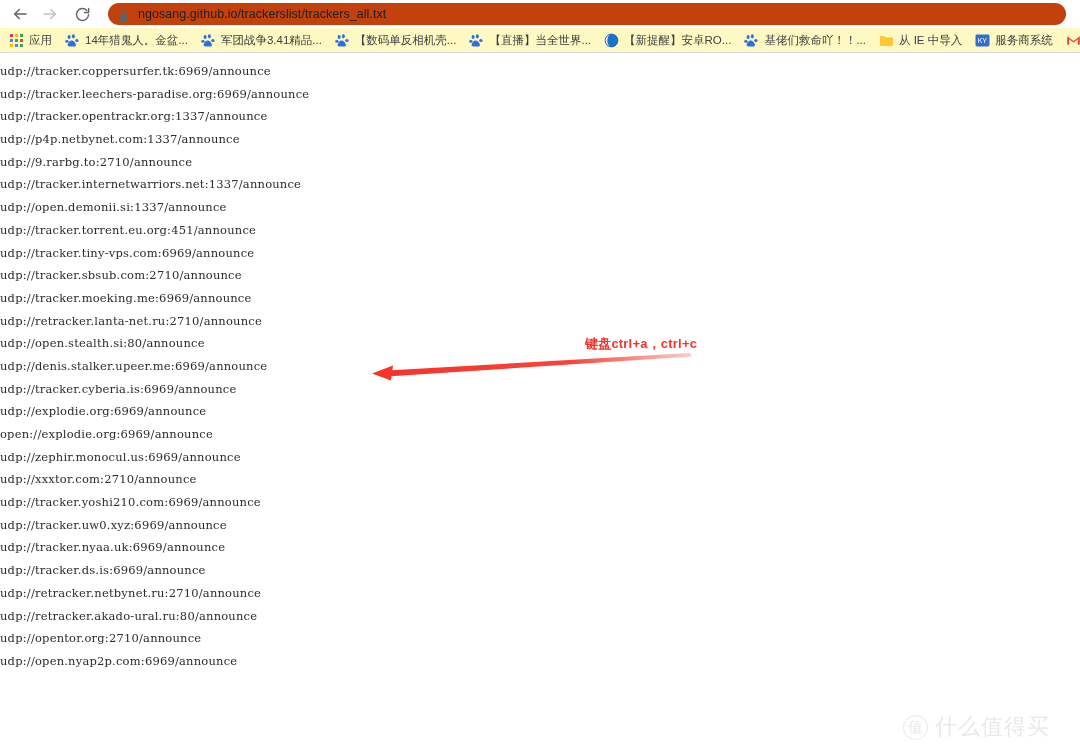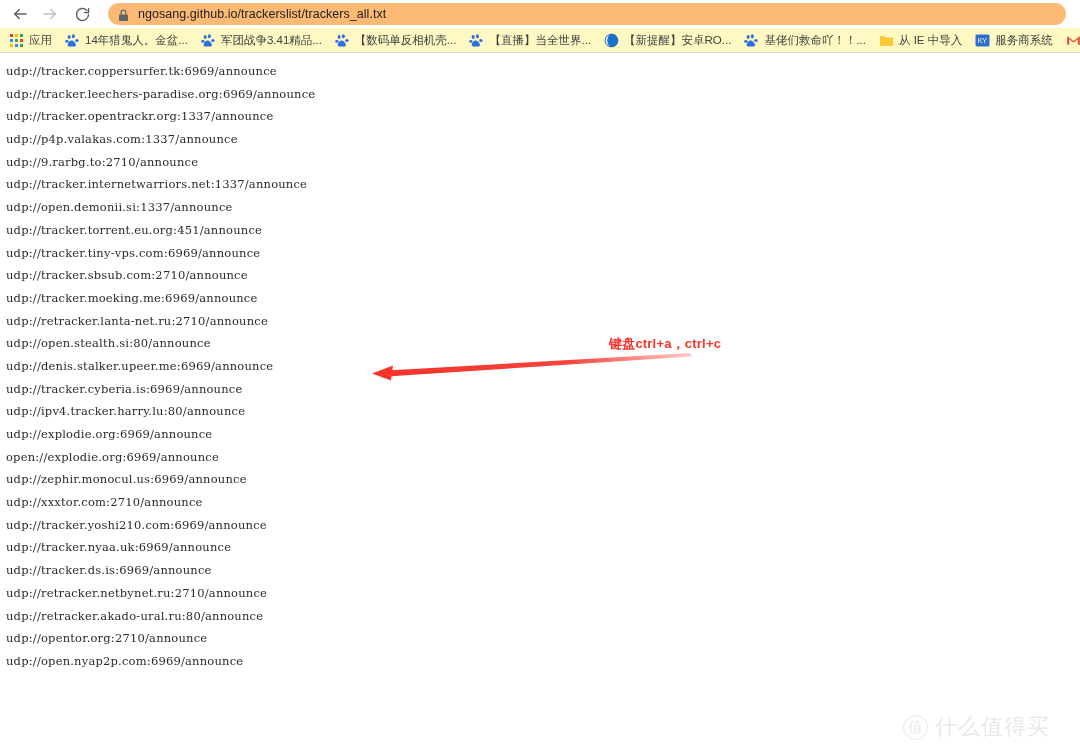--- a/index.html
+++ b/index.html
@@ -46,21 +46,21 @@
   }
   .nav-btn svg { display: block; }
   #nav-back { margin-left: 6px; }
   #nav-forward { margin-left: 2px; }
   #nav-reload { margin-left: 4px; }
 
   #omnibox {
     margin-left: 12px;
     height: 22px;
     flex: 1 1 auto;
-    background: #fdba74;
+    background: #c2410c;
     border-radius: 11px;
     display: flex;
     align-items: center;
     padding: 0 10px 0 10px;
     margin-right: 14px;
     box-sizing: border-box;
   }
   #lock-icon {
     width: 11px;
     height: 13px;
@@ -130,29 +130,28 @@
     left: 0;
     top: 0;
     padding-top: 6px;
   }
   .tracker-line {
     font-family: "DejaVu Serif", "Liberation Serif", serif;
     font-size: 11.5px;
     color: #2b2b2b;
     line-height: 22.7px;
     height: 22.7px;
-    padding-left: 6px;
     white-space: pre;
     letter-spacing: 0.2px;
   }
 
   
   #annotation-text {
     position: absolute;
-    left: 609px;
+    left: 585px;
     top: 335px;
     font-family: "Liberation Sans", sans-serif;
     font-size: 13px;
     font-weight: 600;
     color: #f5342b;
     white-space: nowrap;
     letter-spacing: 0.2px;
   }
   #annotation-arrow {
     position: absolute;
@@ -364,38 +363,38 @@
     </div>
 
   </div>
 </div>
 
 <div id="page-content">
   <div id="tracker-list">
     <div class="tracker-line">udp://tracker.coppersurfer.tk:6969/announce</div>
     <div class="tracker-line">udp://tracker.leechers-paradise.org:6969/announce</div>
     <div class="tracker-line">udp://tracker.opentrackr.org:1337/announce</div>
-    <div class="tracker-line">udp://p4p.valakas.com:1337/announce</div>
+    <div class="tracker-line">udp://p4p.netbynet.com:1337/announce</div>
     <div class="tracker-line">udp://9.rarbg.to:2710/announce</div>
     <div class="tracker-line">udp://tracker.internetwarriors.net:1337/announce</div>
     <div class="tracker-line">udp://open.demonii.si:1337/announce</div>
     <div class="tracker-line">udp://tracker.torrent.eu.org:451/announce</div>
     <div class="tracker-line">udp://tracker.tiny-vps.com:6969/announce</div>
     <div class="tracker-line">udp://tracker.sbsub.com:2710/announce</div>
     <div class="tracker-line">udp://tracker.moeking.me:6969/announce</div>
     <div class="tracker-line">udp://retracker.lanta-net.ru:2710/announce</div>
     <div class="tracker-line">udp://open.stealth.si:80/announce</div>
     <div class="tracker-line">udp://denis.stalker.upeer.me:6969/announce</div>
     <div class="tracker-line">udp://tracker.cyberia.is:6969/announce</div>
-    <div class="tracker-line">udp://ipv4.tracker.harry.lu:80/announce</div>
     <div class="tracker-line">udp://explodie.org:6969/announce</div>
     <div class="tracker-line">open://explodie.org:6969/announce</div>
     <div class="tracker-line">udp://zephir.monocul.us:6969/announce</div>
     <div class="tracker-line">udp://xxxtor.com:2710/announce</div>
     <div class="tracker-line">udp://tracker.yoshi210.com:6969/announce</div>
+    <div class="tracker-line">udp://tracker.uw0.xyz:6969/announce</div>
     <div class="tracker-line">udp://tracker.nyaa.uk:6969/announce</div>
     <div class="tracker-line">udp://tracker.ds.is:6969/announce</div>
     <div class="tracker-line">udp://retracker.netbynet.ru:2710/announce</div>
     <div class="tracker-line">udp://retracker.akado-ural.ru:80/announce</div>
     <div class="tracker-line">udp://opentor.org:2710/announce</div>
     <div class="tracker-line">udp://open.nyap2p.com:6969/announce</div>
   </div>
 </div>
 
 <div id="annotation-text">键盘ctrl+a，ctrl+c</div>

